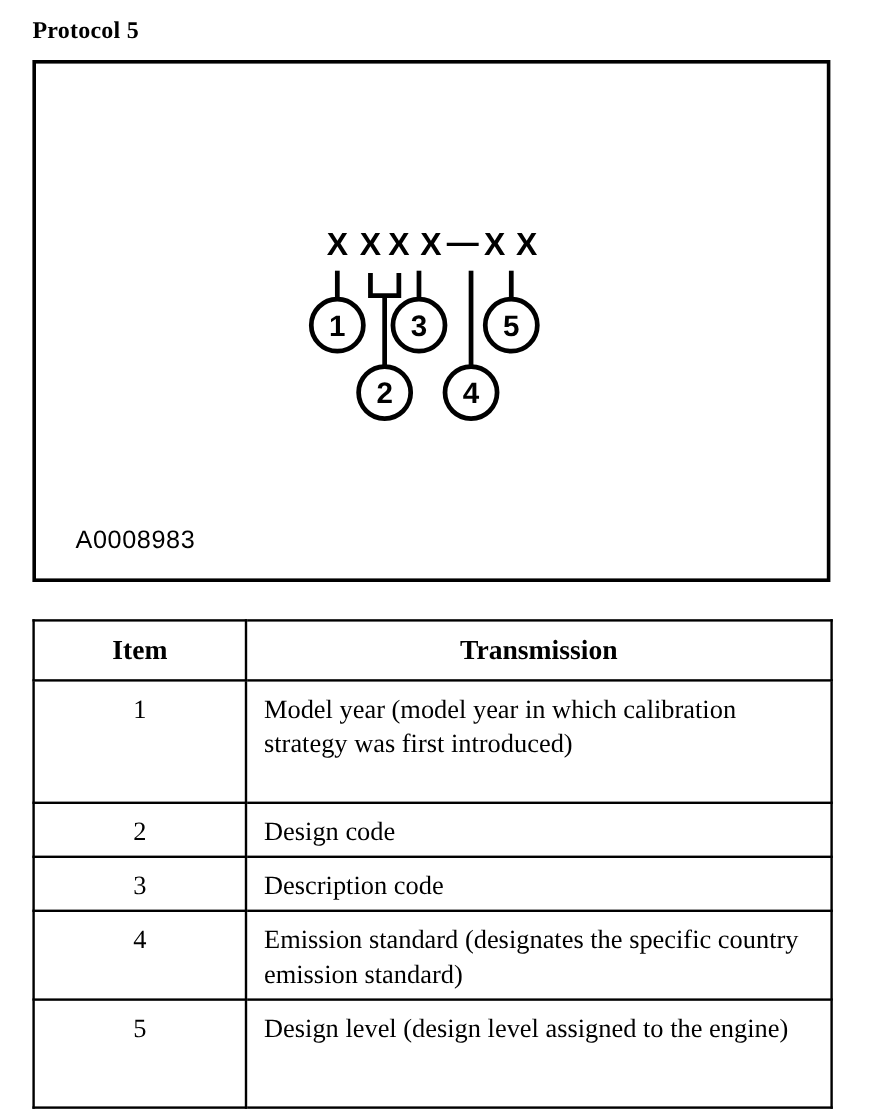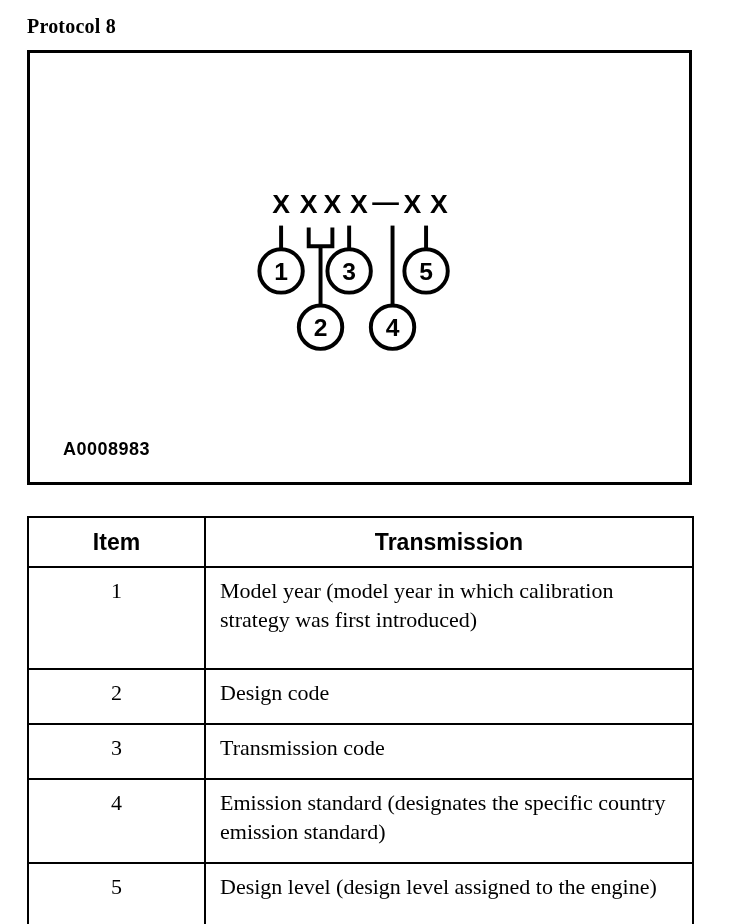--- a/index.html
+++ b/index.html
@@ -58,22 +58,22 @@
   .fig-circle-num {
     font-family: "Liberation Sans", sans-serif;
     font-weight: bold;
     font-size: 25px;
   }
   #figure-ref {
     position: absolute;
     left: 33px;
     top: 386px;
     font-family: "Liberation Sans", sans-serif;
-    font-weight: bold;
-    font-size: 18px;
+    font-weight: normal;
+    font-size: 21px;
     letter-spacing: 0.5px;
     white-space: nowrap;
   }
 
   
   #legend-table {
     position: absolute;
     left: 27px;
     top: 516px;
     width: 665px;
@@ -88,50 +88,50 @@
   #legend-table td {
     border: 2px solid #000000;
     box-sizing: border-box;
     padding: 0;
   }
 
   #legend-table thead th {
     height: 50px;
     text-align: center;
     vertical-align: middle;
-    font-family: Liberation Sans, sans-serif;
+    font-family: Liberation Serif, serif;
     font-weight: bold;
     font-size: 23px;
   }
 
   #legend-table tbody td {
     font-family: "Liberation Serif", serif;
     font-weight: normal;
     font-size: 22px;
     line-height: 29px;
     vertical-align: top;
   }
   #legend-table tbody td.cell-item {
     text-align: center;
     padding-top: 8px;
   }
   #legend-table tbody td.cell-desc {
     text-align: left;
-    padding: 8px 8px 16px 14px;
+    padding: 8px 8px 6px 14px;
   }
   #legend-table tbody tr.row-h1 td { height: 102px; }
   #legend-table tbody tr.row-h2 td { height: 45px; }
   #legend-table tbody tr.row-h3 td { height: 45px; }
   #legend-table tbody tr.row-h4 td { height: 72px; }
   #legend-table tbody tr.row-h5 td { height: 90px; }
 </style>
 </head>
 <body>
 
-<div id="page-title">Protocol 8</div>
+<div id="page-title">Protocol 5</div>
 
 <div id="figure-box">
 
   <svg id="figure-svg" viewBox="0 0 665 435">
 
     <text class="fig-code-char" x="253" y="162" text-anchor="middle">X</text>
     <text class="fig-code-char" x="281" y="162" text-anchor="middle">X</text>
     <text class="fig-code-char" x="305" y="162" text-anchor="middle">X</text>
     <text class="fig-code-char" x="332" y="162" text-anchor="middle">X</text>
     <text class="fig-code-char" x="359" y="160" text-anchor="middle">—</text>
@@ -184,21 +184,21 @@
     <tr class="row-h1">
       <td class="cell-item">1</td>
       <td class="cell-desc">Model year (model year in which calibration strategy was first introduced)</td>
     </tr>
     <tr class="row-h2">
       <td class="cell-item">2</td>
       <td class="cell-desc">Design code</td>
     </tr>
     <tr class="row-h3">
       <td class="cell-item">3</td>
-      <td class="cell-desc">Transmission code</td>
+      <td class="cell-desc">Description code</td>
     </tr>
     <tr class="row-h4">
       <td class="cell-item">4</td>
       <td class="cell-desc">Emission standard (designates the specific country emission standard)</td>
     </tr>
     <tr class="row-h5">
       <td class="cell-item">5</td>
       <td class="cell-desc">Design level (design level assigned to the engine)</td>
     </tr>
   </tbody>

